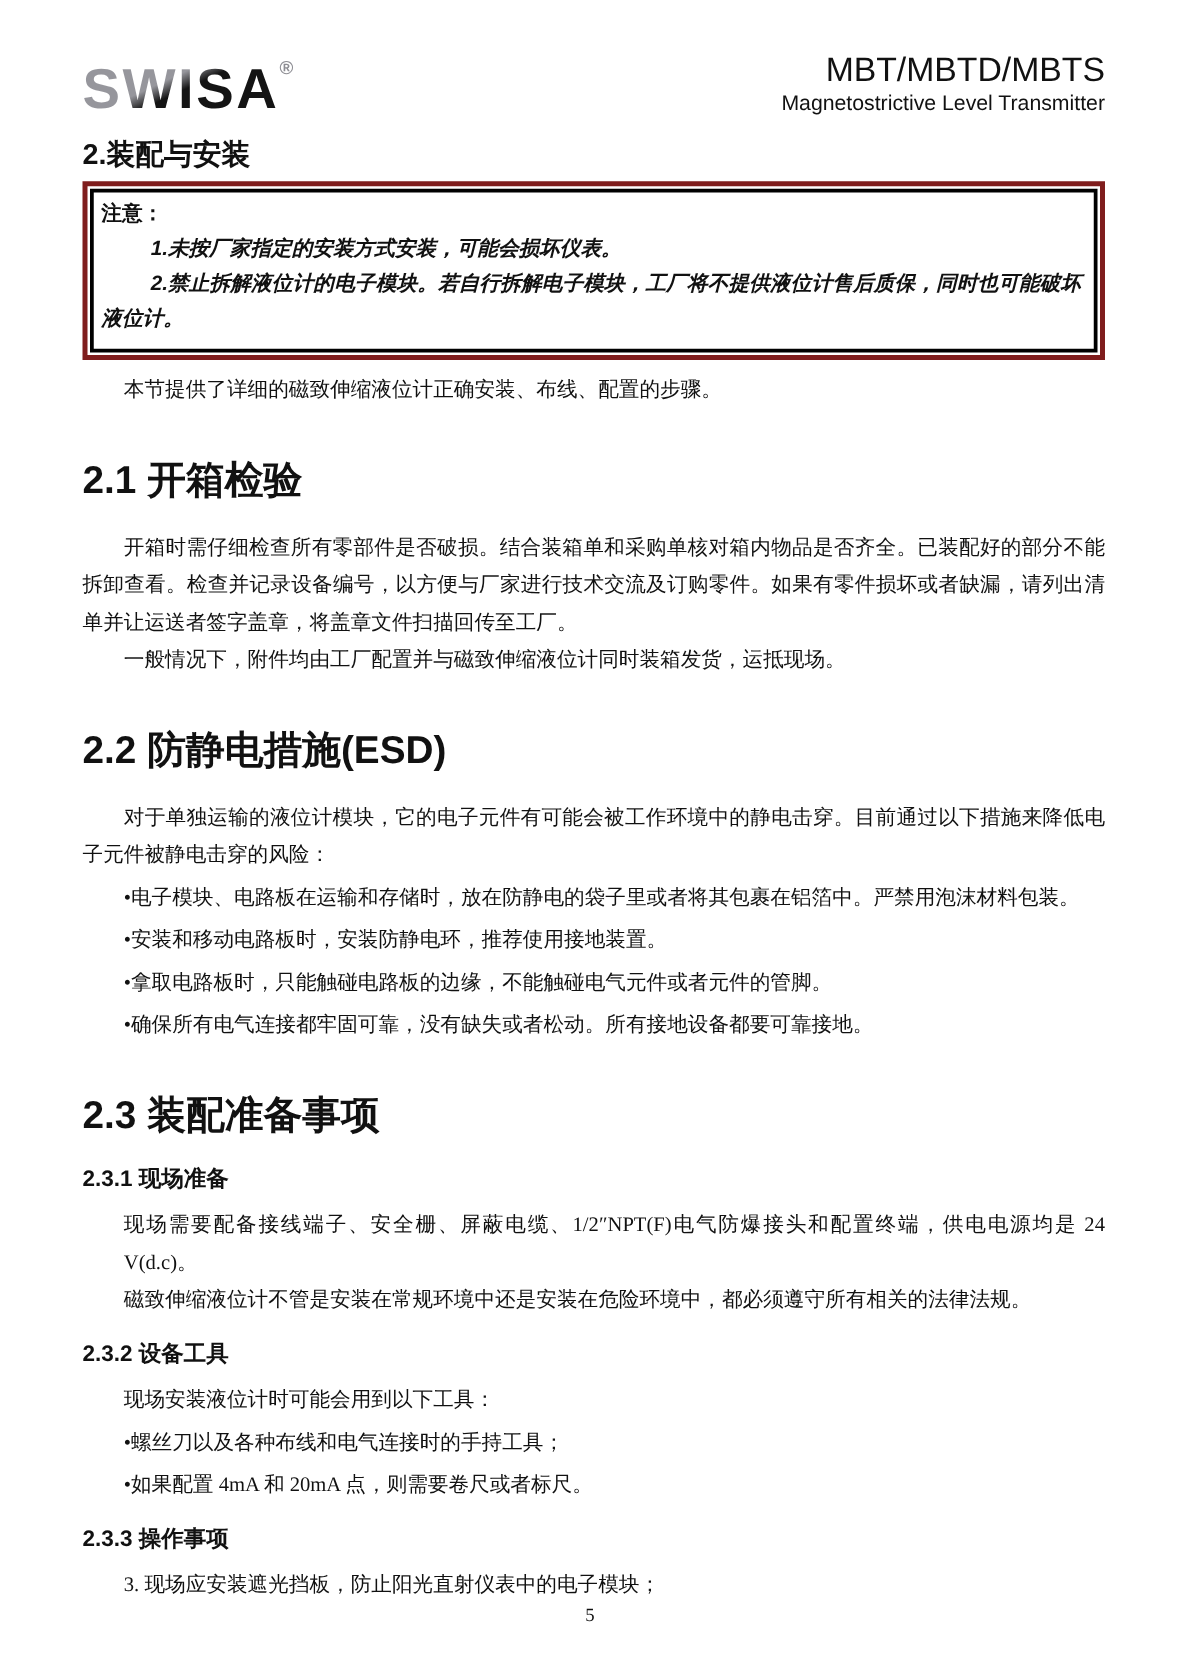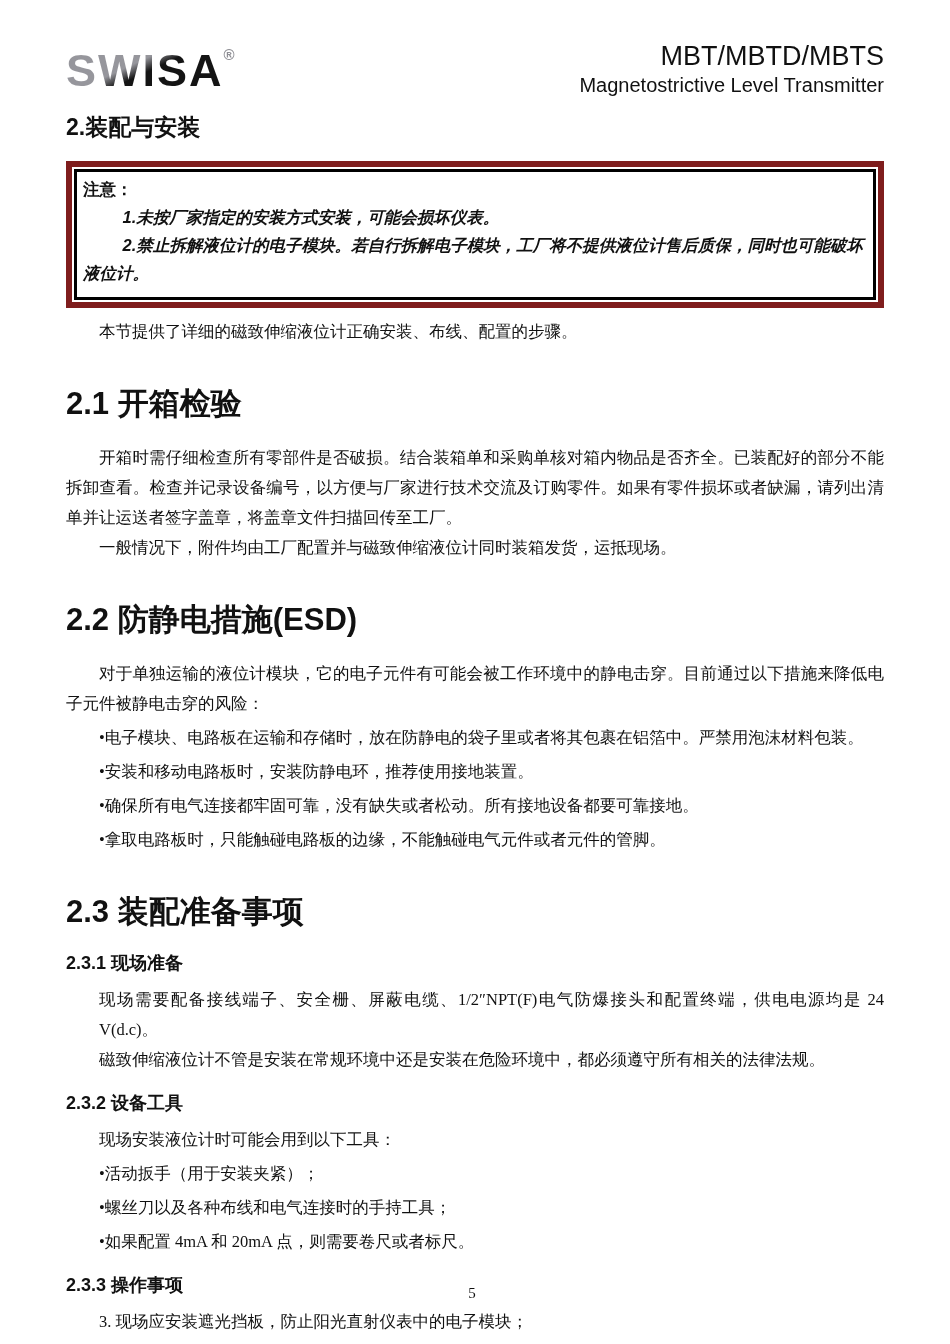--- a/index.html
+++ b/index.html
@@ -27,29 +27,29 @@
     -webkit-text-fill-color:transparent; color:transparent;
     display:inline-block;
   }
   .reg {
     font-family:"Liberation Sans","DejaVu Sans",sans-serif;
     font-size:15px; color:#8d8d93; vertical-align:top; position:relative; top:-2px;
     font-weight:bold;
   }
   .head-right { text-align:right; }
   .h-title { font-family:"Liberation Sans","DejaVu Sans",sans-serif; font-weight:normal; font-size:27px; line-height:1.1; }
-  .h-sub  { font-family:"Liberation Sans","DejaVu Sans",sans-serif; font-size:20px; line-height:1.3; }
+  .h-sub  { font-family:"Liberation Sans","DejaVu Sans",sans-serif; font-size:17px; line-height:1.3; }
 
   
   .doc-title { font-family:"Liberation Sans","DejaVu Sans",sans-serif; font-weight:bold; font-size:23px; margin-top:14px; }
   .h2 { font-family:"Liberation Sans","DejaVu Sans",sans-serif; font-weight:bold; font-size:31px; margin:36px 0 18px; }
   .h3 { font-family:"Liberation Sans","DejaVu Sans",sans-serif; font-weight:bold; font-size:18px; margin:16px 0 10px; }
 
   
-  .notice-outer { border:6px solid #7f1d1d; padding:2px; margin-top:18px; }
+  .notice-outer { border:4px solid #7f1d1d; padding:2px; margin-top:6px; }
   .notice-inner { border:3px solid #000; padding:4px 10px 10px 6px; }
   .notice-label { font-family:"Liberation Sans","DejaVu Sans",sans-serif; font-weight:bold; font-size:16.5px; line-height:27px; }
   .notice-item {
     font-family:"Liberation Sans","DejaVu Sans",sans-serif;
     font-weight:bold; font-style:italic; font-size:16.5px; line-height:28px;
     text-indent:2.4em; text-align:justify;
   }
 
   
   .para { text-indent:2em; line-height:30px; text-align:justify; }
@@ -93,34 +93,33 @@
 
   <div class="h2">2.1 开箱检验</div>
   <div class="para">开箱时需仔细检查所有零部件是否破损。结合装箱单和采购单核对箱内物品是否齐全。已装配好的部分不能拆卸查看。检查并记录设备编号，以方便与厂家进行技术交流及订购零件。如果有零件损坏或者缺漏，请列出清单并让运送者签字盖章，将盖章文件扫描回传至工厂。</div>
   <div class="para">一般情况下，附件均由工厂配置并与磁致伸缩液位计同时装箱发货，运抵现场。</div>
 
   <div class="h2">2.2 防静电措施(ESD)</div>
   <div class="para">对于单独运输的液位计模块，它的电子元件有可能会被工作环境中的静电击穿。目前通过以下措施来降低电子元件被静电击穿的风险：</div>
   <div class="blist">
     <div class="ind">•电子模块、电路板在运输和存储时，放在防静电的袋子里或者将其包裹在铝箔中。严禁用泡沫材料包装。</div>
     <div class="ind">•安装和移动电路板时，安装防静电环，推荐使用接地装置。</div>
+    <div class="ind">•拿取电路板时，只能触碰电路板的边缘，不能触碰电气元件或者元件的管脚。</div>
     <div class="ind">•确保所有电气连接都牢固可靠，没有缺失或者松动。所有接地设备都要可靠接地。</div>
-    <div class="ind">•拿取电路板时，只能触碰电路板的边缘，不能触碰电气元件或者元件的管脚。</div>
   </div>
 
   <div class="h2">2.3 装配准备事项</div>
 
   <div class="h3">2.3.1 现场准备</div>
   <div class="ind">现场需要配备接线端子、安全栅、屏蔽电缆、1/2″NPT(F)电气防爆接头和配置终端，供电电源均是 24 V(d.c)。</div>
   <div class="ind">磁致伸缩液位计不管是安装在常规环境中还是安装在危险环境中，都必须遵守所有相关的法律法规。</div>
 
   <div class="h3">2.3.2 设备工具</div>
   <div class="ind">现场安装液位计时可能会用到以下工具：</div>
   <div class="blist">
-    <div class="ind">•活动扳手（用于安装夹紧）；</div>
     <div class="ind">•螺丝刀以及各种布线和电气连接时的手持工具；</div>
     <div class="ind">•如果配置 4mA 和 20mA 点，则需要卷尺或者标尺。</div>
   </div>
 
   <div class="h3">2.3.3 操作事项</div>
   <div class="para">3. 现场应安装遮光挡板，防止阳光直射仪表中的电子模块；</div>
 
   <div class="pageno">5</div>
 
 </div>

